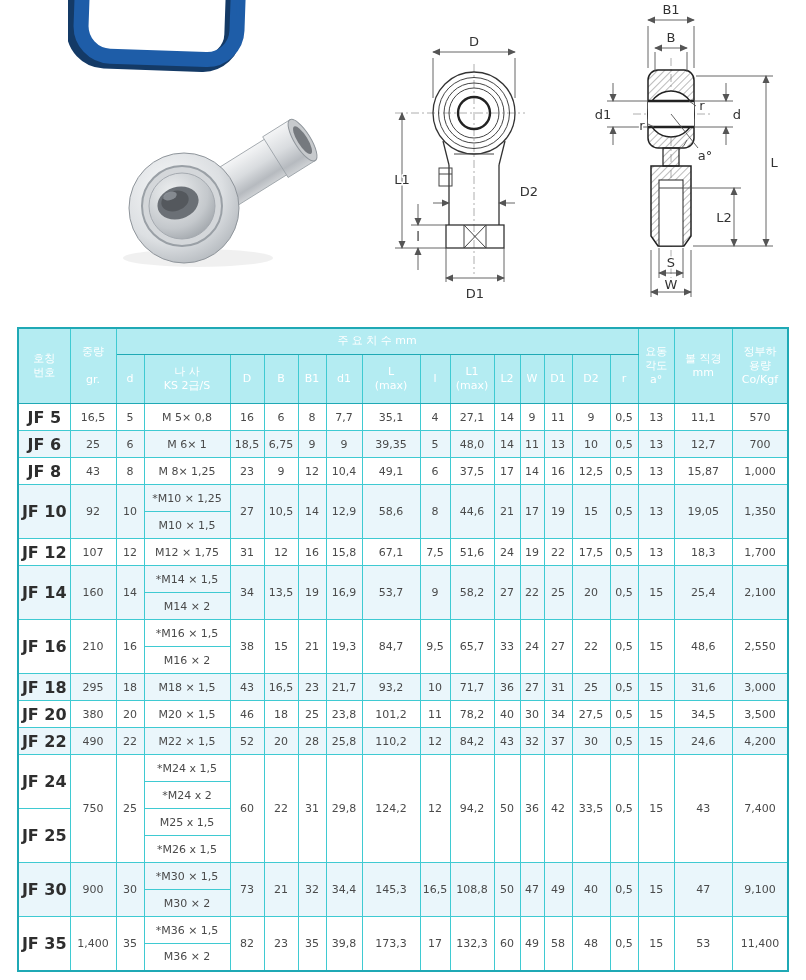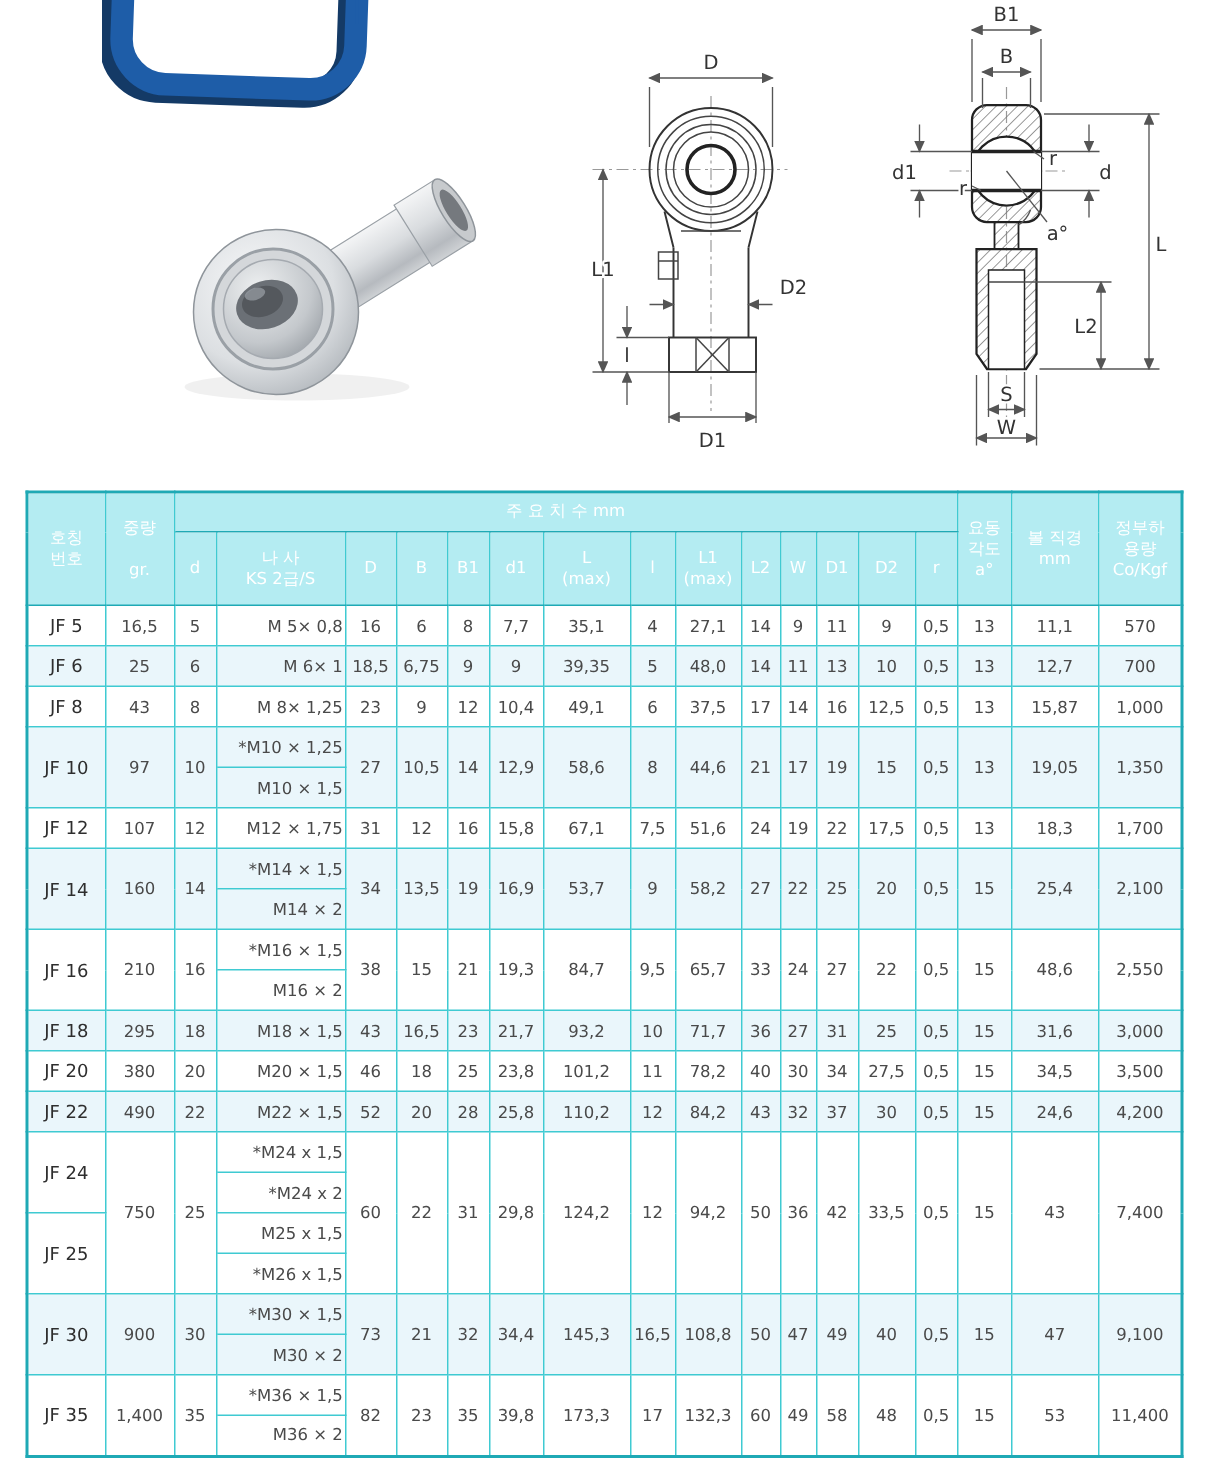--- a/index.html
+++ b/index.html
@@ -40,22 +40,22 @@
   table.spec th,table.spec td{border:1px solid var(--table-border);text-align:center;
              vertical-align:middle;padding:0 1px;overflow:hidden;}
   table.spec thead th{background:var(--header-bg);color:var(--header-text);
              font-weight:normal;font-size:11px;line-height:1.3;white-space:pre-line;
              border-bottom-color:var(--table-outer);}
   table.spec thead tr.tier1 th{height:25px;}
   table.spec thead tr.tier2 th{height:48px;}
   table.spec tbody tr{height:27px;}
   table.spec tbody td{font-size:11px;color:var(--text);background:#fff;}
   table.spec tbody tr.alt td{background:var(--row-alt-bg);}
-  table.spec td.model{font-weight:normal;font-size:12px;color:var(--model-text);}
-  table.spec td.thread{font-size:11px;text-align:right;}
+  table.spec td.model{font-weight:bold;font-size:16px;color:var(--model-text);}
+  table.spec td.thread{font-size:11px;}
 </style>
 </head>
 <body>
 
 <div class="page">
 
   <div class="logo">
     <svg width="192" height="94" viewBox="0 0 192 94">
       <g transform="rotate(2 95 0)">
         <rect x="8" y="-78" width="158" height="140" rx="30" fill="none" stroke="#143a66" stroke-width="17"></rect>
@@ -349,21 +349,21 @@
             <td class="num">14</td>
             <td class="num">16</td>
             <td class="num">12,5</td>
             <td class="num">0,5</td>
             <td class="num">13</td>
             <td class="num">15,87</td>
             <td class="num">1,000</td>
           </tr>
           <tr class="alt">
             <td rowspan="2" class="model">JF 10</td>
-            <td rowspan="2" class="num">97</td>
+            <td rowspan="2" class="num">92</td>
             <td rowspan="2" class="num">10</td>
             <td class="thread">*M10 × 1,25</td>
             <td rowspan="2" class="num">27</td>
             <td rowspan="2" class="num">10,5</td>
             <td rowspan="2" class="num">14</td>
             <td rowspan="2" class="num">12,9</td>
             <td rowspan="2" class="num">58,6</td>
             <td rowspan="2" class="num">8</td>
             <td rowspan="2" class="num">44,6</td>
             <td rowspan="2" class="num">21</td>

